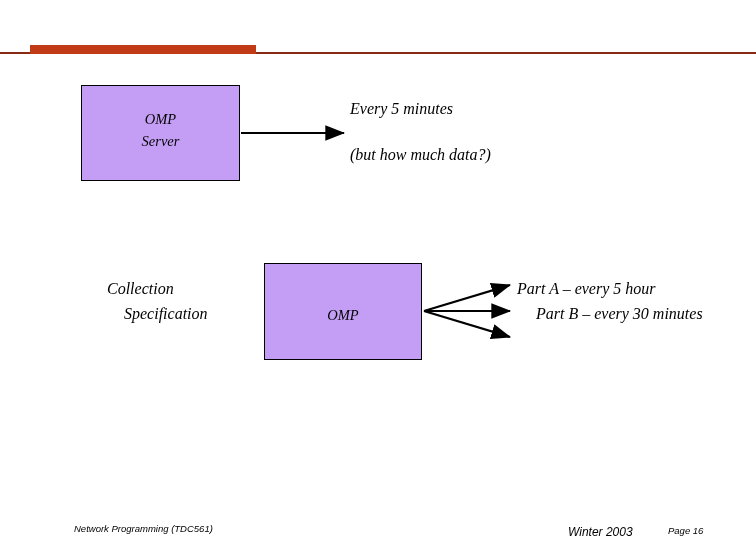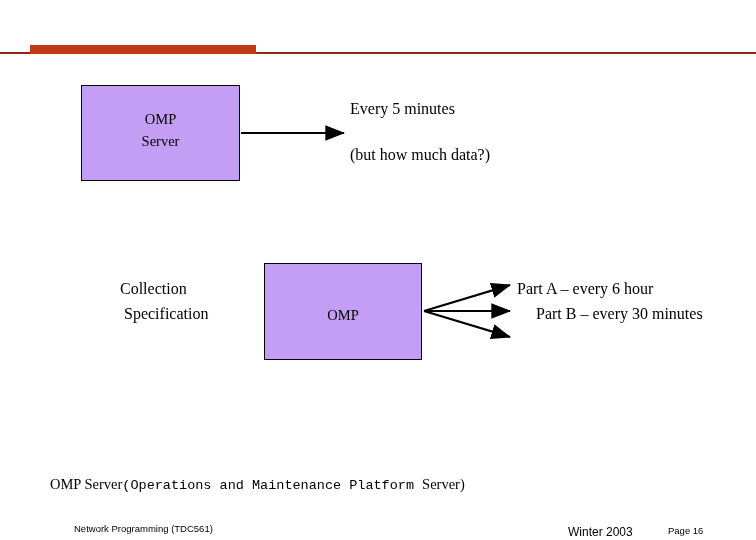--- a/index.html
+++ b/index.html
@@ -12,20 +12,21 @@
     background: #ffffff;
     font-family: "Liberation Serif", serif;
     position: relative;
     overflow: hidden;
   }
   .slide {
     position: absolute;
     left: 0; top: 0;
     width: 756px;
     height: 540px;
+    font-style: italic;
   }
   
   .top-rule-thin {
     position: absolute;
     left: 0;
     top: 52px;
     width: 756px;
     height: 2px;
     background: #8a2a12;
   }
@@ -75,21 +76,21 @@
 
   
   .txt {
     position: absolute;
     font-size: 16px;
     color: #000000;
     white-space: nowrap;
   }
   .t-every5 { left: 350px; top: 100px; }
   .t-howmuch { left: 350px; top: 125px; margin-top: 21px; }
-  .t-collection { left: 120px; top: 280px; }
+  .t-collection { left: 107px; top: 280px; }
   .t-specification { left: 124px; top: 305px; }
   .t-partA { left: 517px; top: 280px; }
   .t-partB { left: 517px; top: 305px; margin-left: 19px; }
   .t-partC { left: 517px; top: 331px; }
 
   
   .footnote {
     position: absolute;
     left: 50px;
     top: 476px;
@@ -170,24 +171,21 @@
   <div class="box box-omp">
     <div class="box-label">OMP</div>
   </div>
 
   <div class="txt t-every5">Every 5 minutes</div>
   <div class="txt t-howmuch">(but how much data?)</div>
 
   <div class="txt t-collection">Collection</div>
   <div class="txt t-specification">Specification</div>
 
-  <div class="txt t-partA">Part A – every 6 hour</div>
+  <div class="txt t-partA">Part A – every 5 hour</div>
   <div class="txt t-partB">Part B – every 30 minutes</div>
 
-  <div class="footnote">
-    <span>OMP Server</span><span class="mono">(Operations and Maintenance Platform </span><span>Server)</span>
-  </div>
 
   <div class="footer-left">Network Programming (TDC561)</div>
   <div class="footer-date">Winter  2003</div>
   <div class="footer-page">Page 16</div>
 
 </div>
 
 </body></html>

